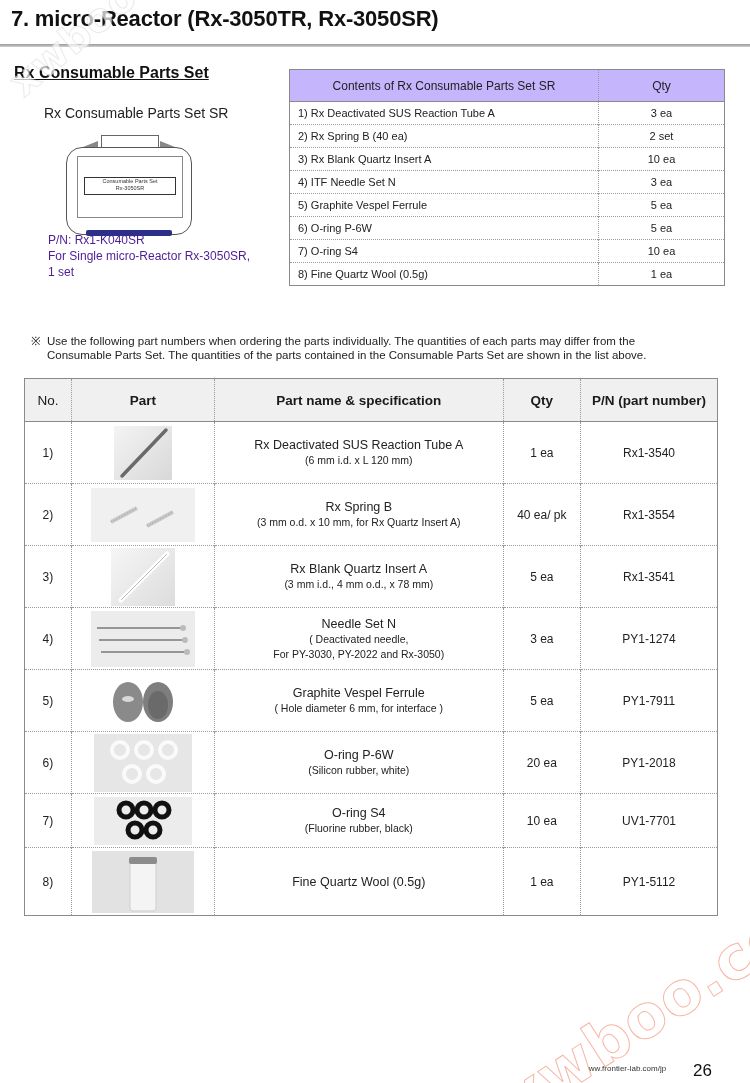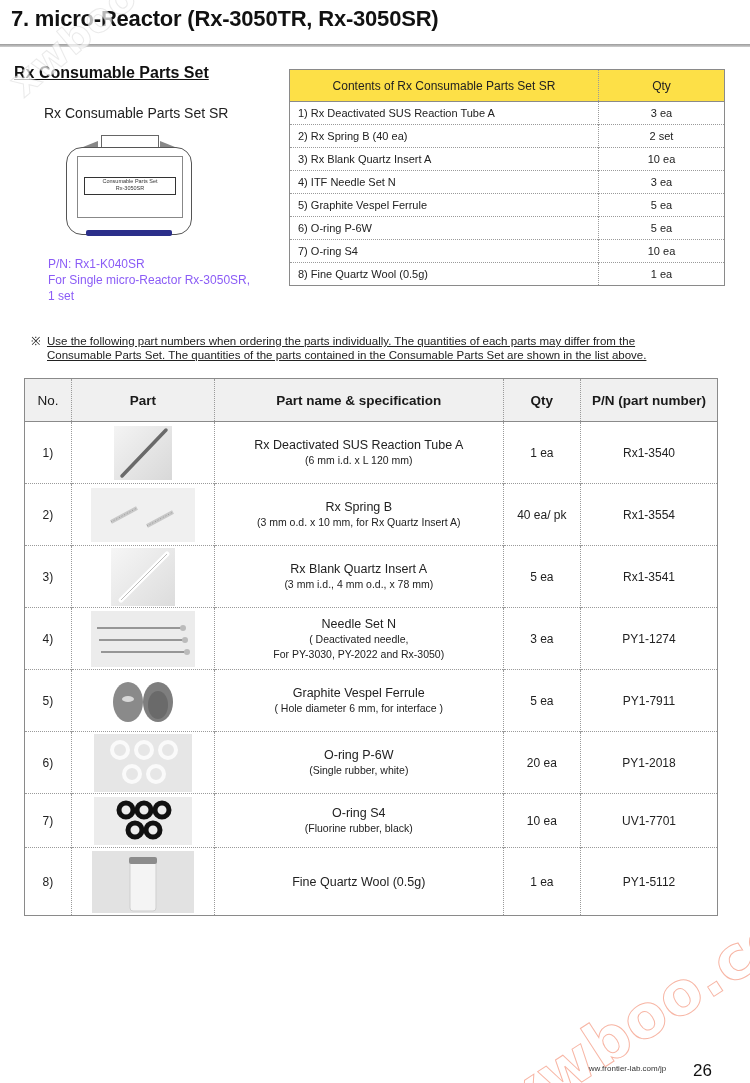--- a/index.html
+++ b/index.html
@@ -20,32 +20,32 @@
   .case .tab-r { position: absolute; right: 14px; top: 8px; width: 0; height: 0;
                  border-right: 20px solid transparent; border-bottom: 8px solid #888; }
   .case .body { position: absolute; left: 2px; top: 14px; width: 124px; height: 86px;
                 border: 1.5px solid #555; border-radius: 16px; background: #fff; }
   .case .window { position: absolute; left: 10px; top: 8px; width: 104px; height: 60px;
                   border: 1px solid #888; }
   .case .label { position: absolute; left: 6px; top: 20px; width: 90px; height: 16px;
                  border: 1px solid #333; font-size: 5.5px; line-height: 7px; text-align: center; color: #333; }
   .case .base { position: absolute; left: 22px; top: 97px; width: 86px; height: 6px;
                 background: #2b2f8a; border-radius: 2px; }
-  .set-info { position: absolute; left: 48px; top: 256px; font-size: 12px; line-height: 16px; color: #8b5cf6; }
+  .set-info { position: absolute; left: 48px; top: 232px; font-size: 12px; line-height: 16px; color: #4c1d95; }
 
   table { border-collapse: collapse; position: absolute; }
   .contents { left: 289px; top: 69px; width: 436px; border: 1px solid #8a8a8a; font-size: 11px; }
-  .contents th { height: 29px; background: #fde047; font-weight: normal; font-size: 12px; color: #222;
+  .contents th { height: 29px; background: #c4b5fd; font-weight: normal; font-size: 12px; color: #222;
                  border-bottom: 1px solid #8a8a8a; }
   .contents td { height: 22px; padding: 0 0 0 8px; border-top: 1px dotted #9a9a9a; color: #222; }
   .contents td.q, .contents th.q { text-align: center; padding: 0; width: 125px;
                                    border-left: 1px dotted #9a9a9a; }
 
   .note { position: absolute; left: 31px; top: 334px; font-size: 11.5px; line-height: 14px; color: #222;
-          width: 690px; text-decoration: underline; }
+          width: 690px; }
   .note .mark { display: inline-block; width: 16px; }
   .note .line2 { padding-left: 16px; display: block; }
 
   .parts { left: 24px; top: 378px; width: 694px; border: 1px solid #8a8a8a; }
   .parts th { height: 40px; background: #f0f0f0; font-size: 13.5px; font-weight: bold; color: #1a1a1a;
               border-bottom: 1px solid #8a8a8a; }
   .parts th.no { font-weight: normal; }
   .parts td { border-top: 1px dotted #9a9a9a; text-align: center; font-size: 12px; color: #222;
               vertical-align: middle; padding: 0; }
   .parts th + th, .parts td + td { border-left: 1px dotted #9a9a9a; }
@@ -270,21 +270,21 @@
                 <circle cx="50" cy="16" r="8"></circle>
                 <circle cx="74" cy="16" r="8"></circle>
               <circle cx="38" cy="40" r="8"></circle>
                 <circle cx="62" cy="40" r="8"></circle>
             </g>
           </svg>
         </div>
       </td>
       <td>
         <span class="pname">O-ring P-6W</span>
-        <span class="spec">(Single rubber, white)</span>
+        <span class="spec">(Silicon rubber, white)</span>
       </td>
       <td>20 ea</td>
       <td>PY1-2018</td>
     </tr>
 
     <tr style="height:54px">
       <td>7)</td>
       <td>
         <div class="photo" style="width:98px;height:48px;background:#ececec;">
           <svg width="98" height="48">

